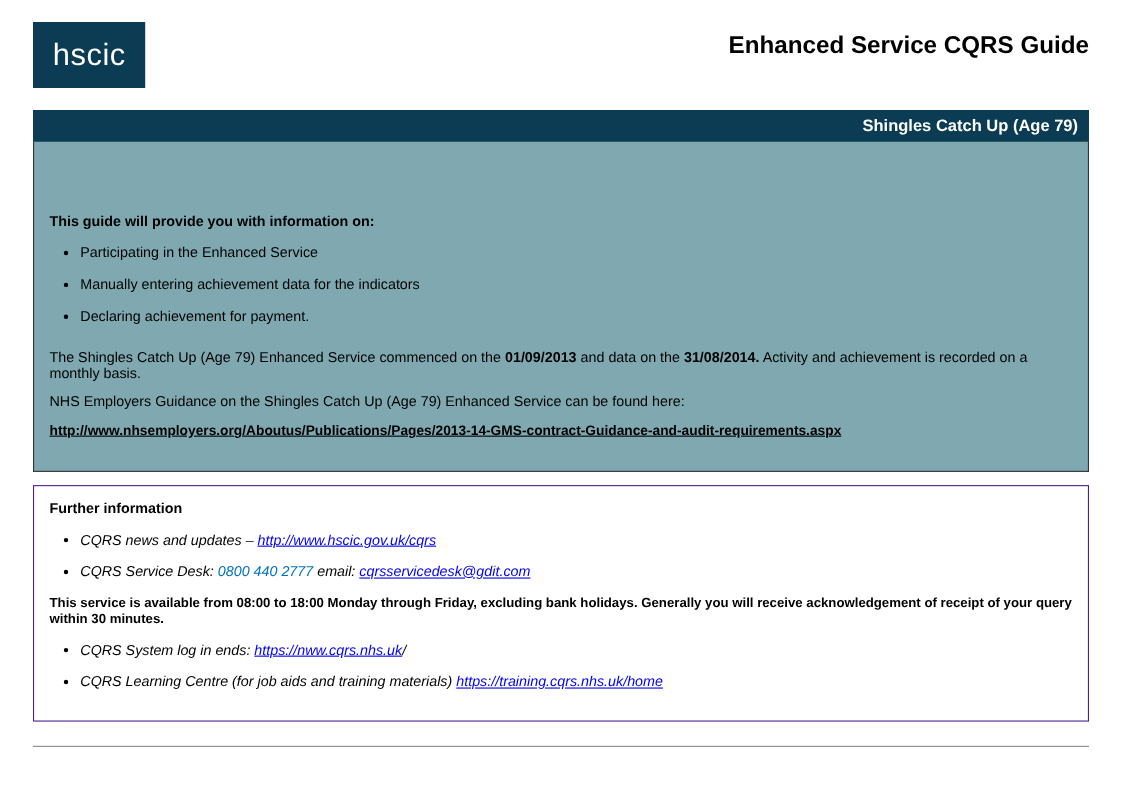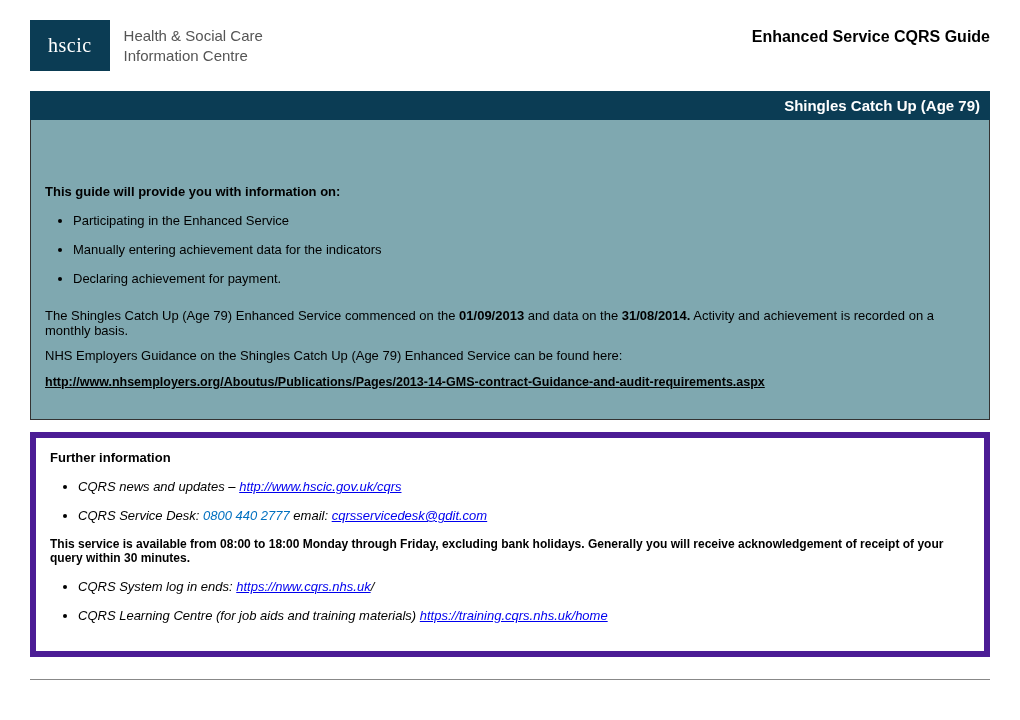--- a/index.html
+++ b/index.html
@@ -19,33 +19,32 @@
     margin-bottom: 20px;
   }
   .logo-block {
     display: flex;
     align-items: center;
     gap: 14px;
   }
   .logo-box {
     background: #0b3c54;
     color: #fff;
-    font-size: 20px;
+    font-size: 28px;
     font-weight: normal;
     padding: 14px 18px;
     letter-spacing: 0.5px;
-    font-family: Liberation Serif, serif;
   }
   .logo-text {
     color: #555;
     font-size: 15px;
     line-height: 1.3;
   }
   .page-title {
-    font-size: 16px;
+    font-size: 22px;
     font-weight: bold;
     color: #000;
     margin-top: 8px;
   }
   .section-bar {
     background: #0b3c54;
     color: #fff;
     font-weight: bold;
     font-size: 15px;
     padding: 6px 10px;
@@ -78,21 +77,21 @@
     text-align: left;
     font-weight: bold;
     text-decoration: underline;
     margin-top: 12px;
     font-size: 12.5px;
   }
   .intro-box strong {
     font-weight: bold;
   }
   .further-box {
-    border: 6px solid #4c1d95;
+    border: 1px solid #4c1d95;
     padding: 12px 14px 14px 14px;
   }
   .further-box .lead {
     font-weight: bold;
     margin-bottom: 6px;
   }
   .further-box ul {
     margin: 0 0 0 28px;
     padding: 0;
     font-style: italic;
@@ -120,24 +119,20 @@
     border-top: 1px solid #888;
     margin: 22px 0 0 0;
   }
 </style>
 </head>
 <body>
 
 <div class="header">
   <div class="logo-block">
     <div class="logo-box">hscic</div>
-    <div class="logo-text">
-      <div>Health &amp; Social Care</div>
-      <div>Information Centre</div>
-    </div>
   </div>
   <div class="page-title">Enhanced Service CQRS Guide</div>
 </div>
 
 <div class="section-bar">Shingles Catch Up (Age 79)</div>
 
 <div class="intro-box">
   <div class="lead">This guide will provide you with information on:</div>
   <ul>
     <li>Participating in the Enhanced  Service</li>

